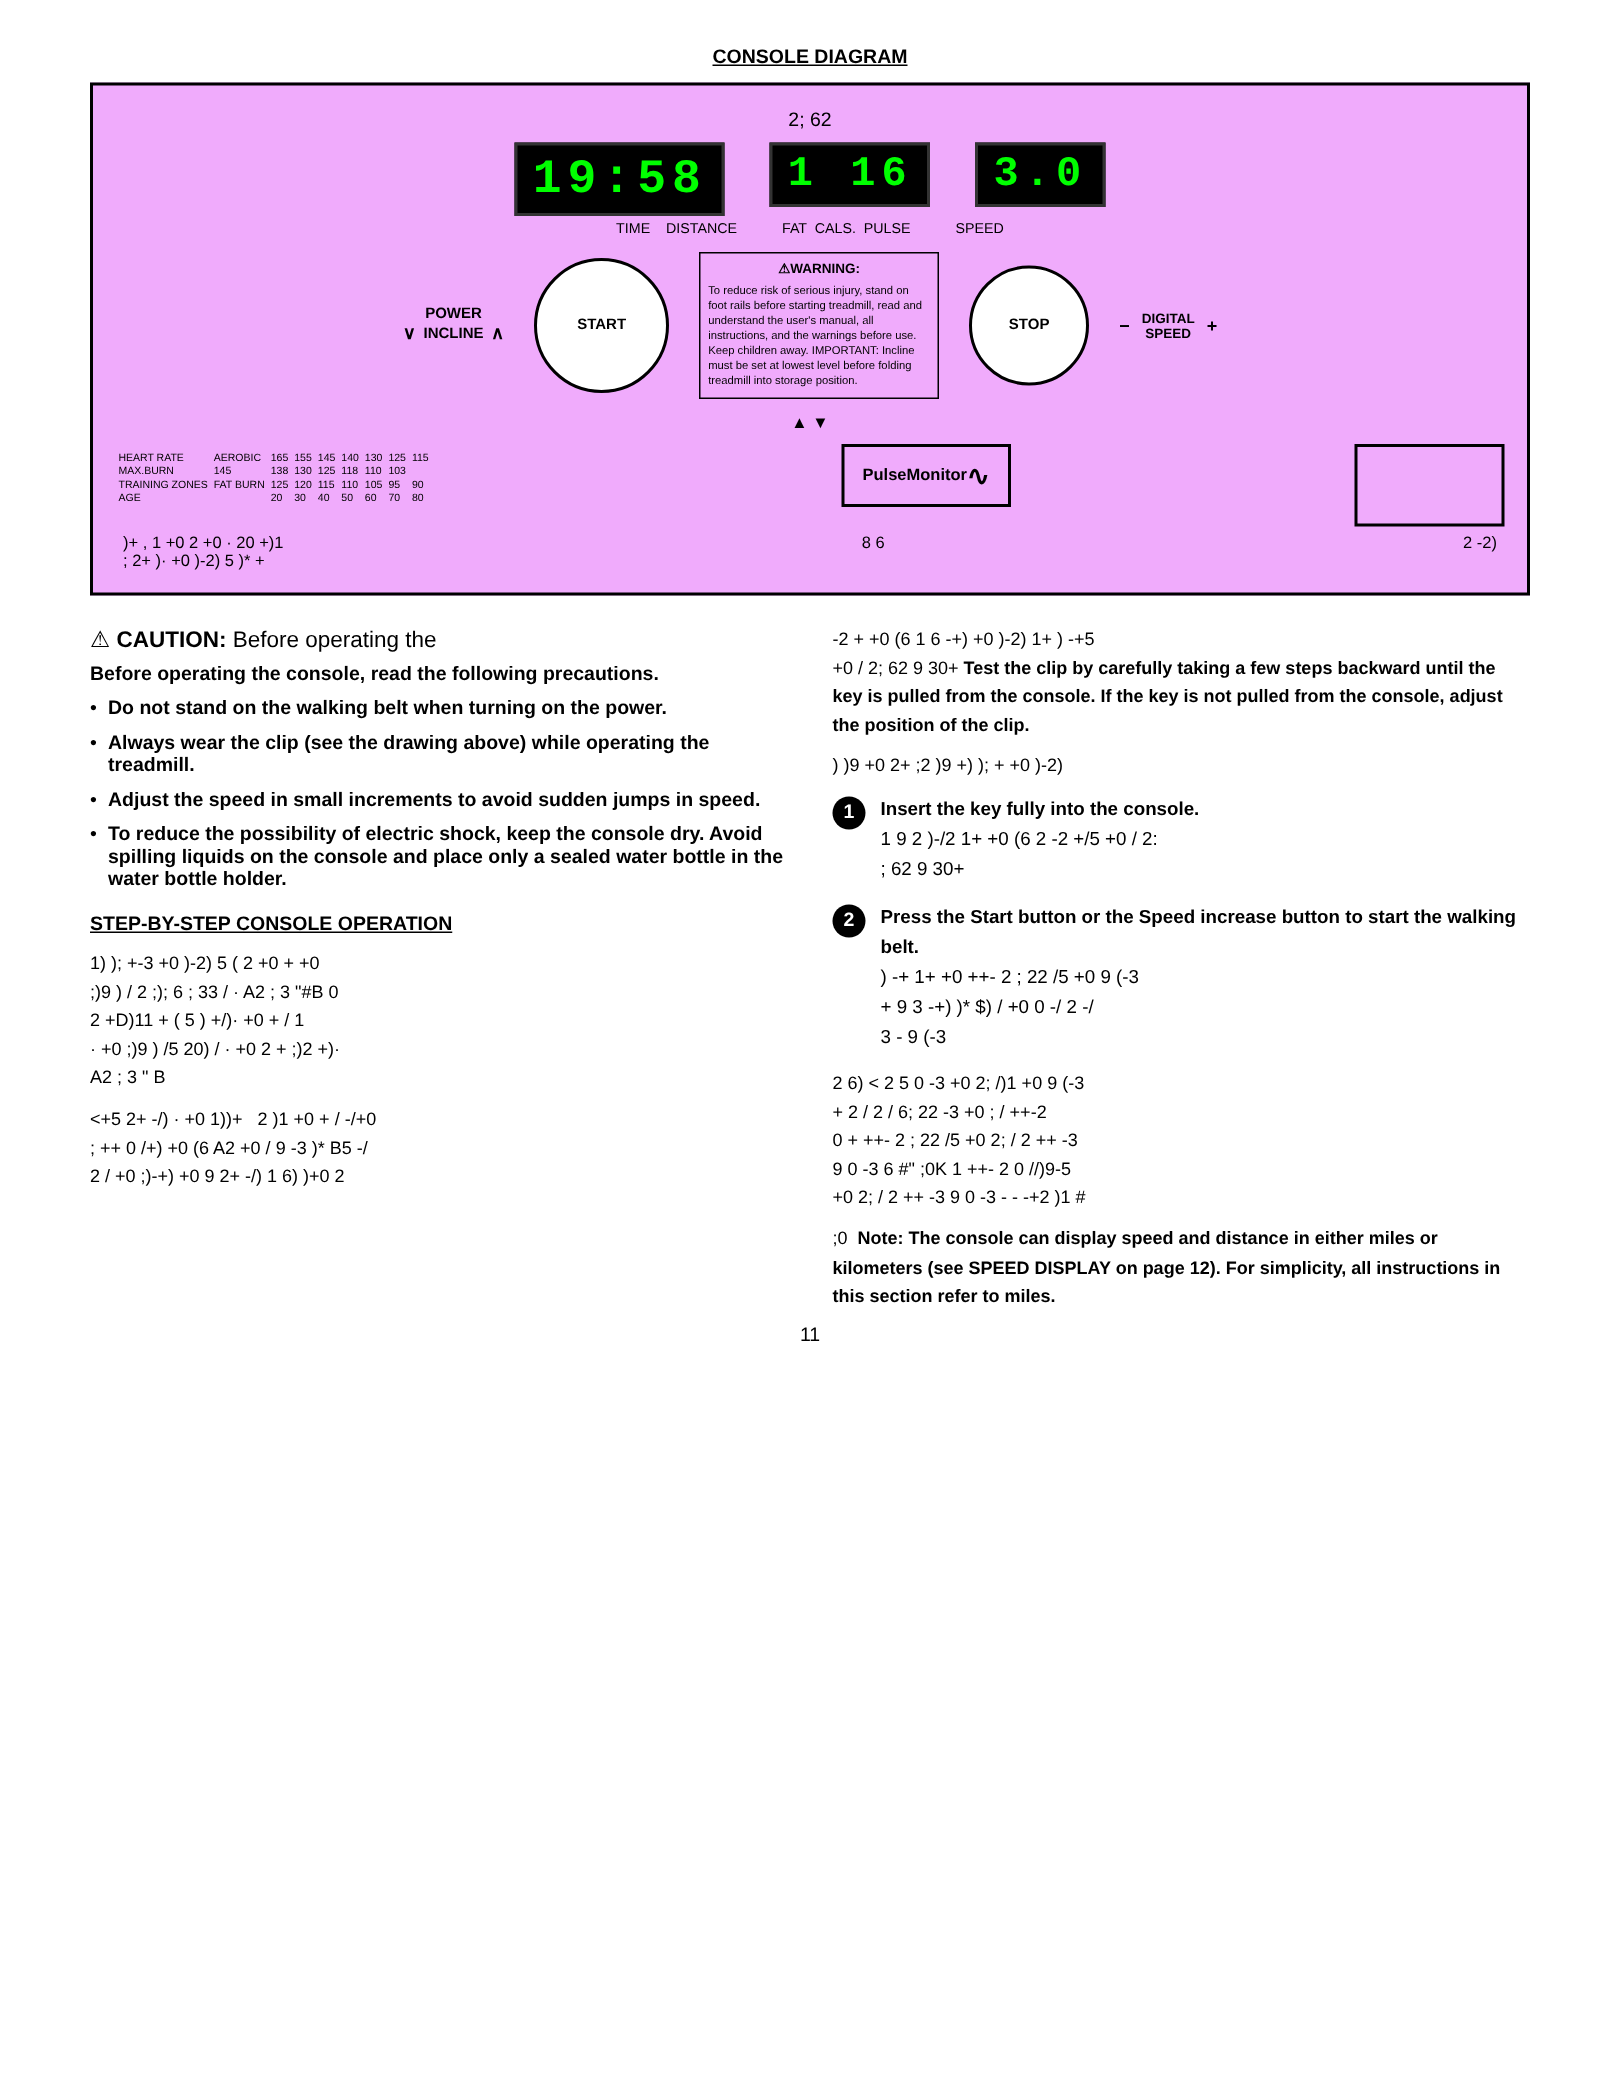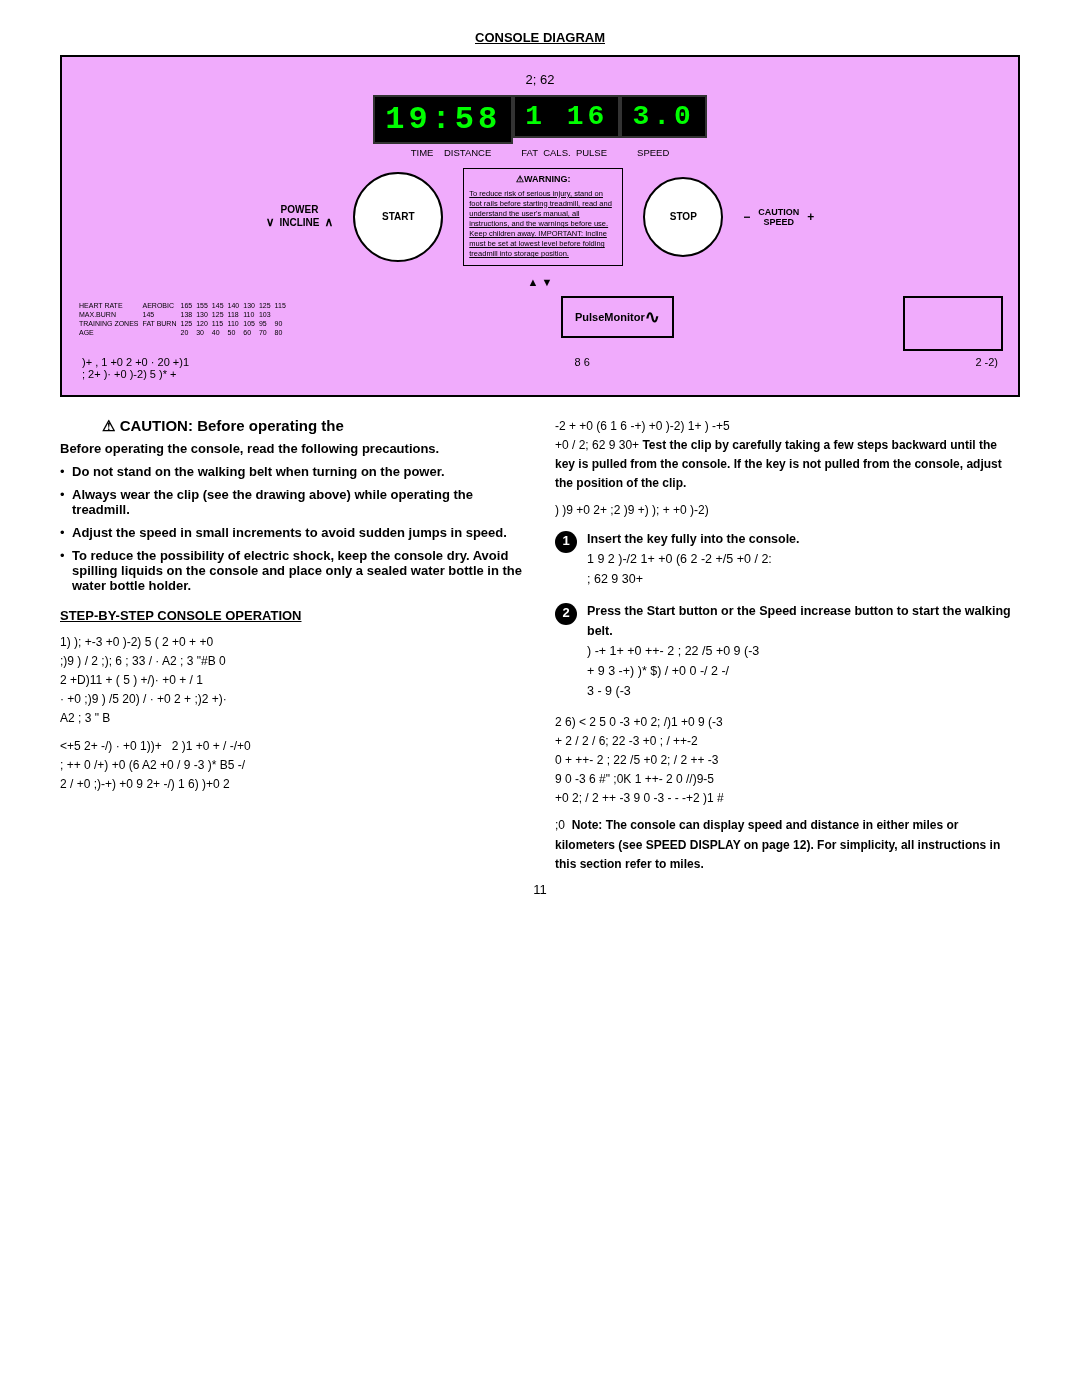--- a/index.html
+++ b/index.html
@@ -143,23 +143,22 @@
     .left-col {}
     .right-col {}
 
     
     .caution-block {
       margin-bottom: 15px;
     }
 
     .caution-title {
       font-size: 15px;
-      font-weight: bold;
+      font-weight: normal;
       margin-bottom: 6px;
-      margin-left: 42px;
     }
 
     .caution-subtitle {
       font-size: 13px;
       font-weight: bold;
       margin-bottom: 8px;
     }
 
     .caution-list {
       list-style: none;
@@ -238,20 +237,21 @@
 
     .hr-zone-area {
       font-size: 7.5px;
       line-height: 1.3;
     }
 
     .displays-wrapper {
       display: flex;
       justify-content: center;
       align-items: flex-start;
+      gap: 30px;
     }
 
     .display-item {
       display: flex;
       flex-direction: column;
       align-items: center;
     }
 
     .display-labels-row {
       display: flex;
@@ -339,33 +339,33 @@
           <span class="small-arrow">∧</span>
         </div>
       </div>
 
       <div class="control-button start-btn">
         <span>START</span>
       </div>
 
       <div class="warning-box">
         <div class="warning-title">⚠WARNING:</div>
-        <div style="font-size:7.5px; line-height:1.35;text-decoration:underline;">
+        <div style="font-size:7.5px; line-height:1.35;">
           To reduce risk of serious injury, stand on foot rails before starting treadmill, read and understand the user's manual, all instructions, and the warnings before use. Keep children away. IMPORTANT: Incline must be set at lowest level before folding treadmill into storage position.
         </div>
       </div>
 
       <div class="control-button stop-btn">
         <span>STOP</span>
       </div>
 
       <div class="digital-speed-group">
         <span class="small-arrow">−</span>
         <div style="text-align:center;">
-          <div style="font-size:9px;font-weight:bold;">CAUTION</div>
+          <div style="font-size:9px;font-weight:bold;">DIGITAL</div>
           <div style="font-size:9px;font-weight:bold;">SPEED</div>
         </div>
         <span class="small-arrow">+</span>
       </div>
 
     </div>
 
     <div style="text-align:center; font-size:11px; margin-bottom:5px;">
       <span>▲&nbsp;▼</span>
     </div>

